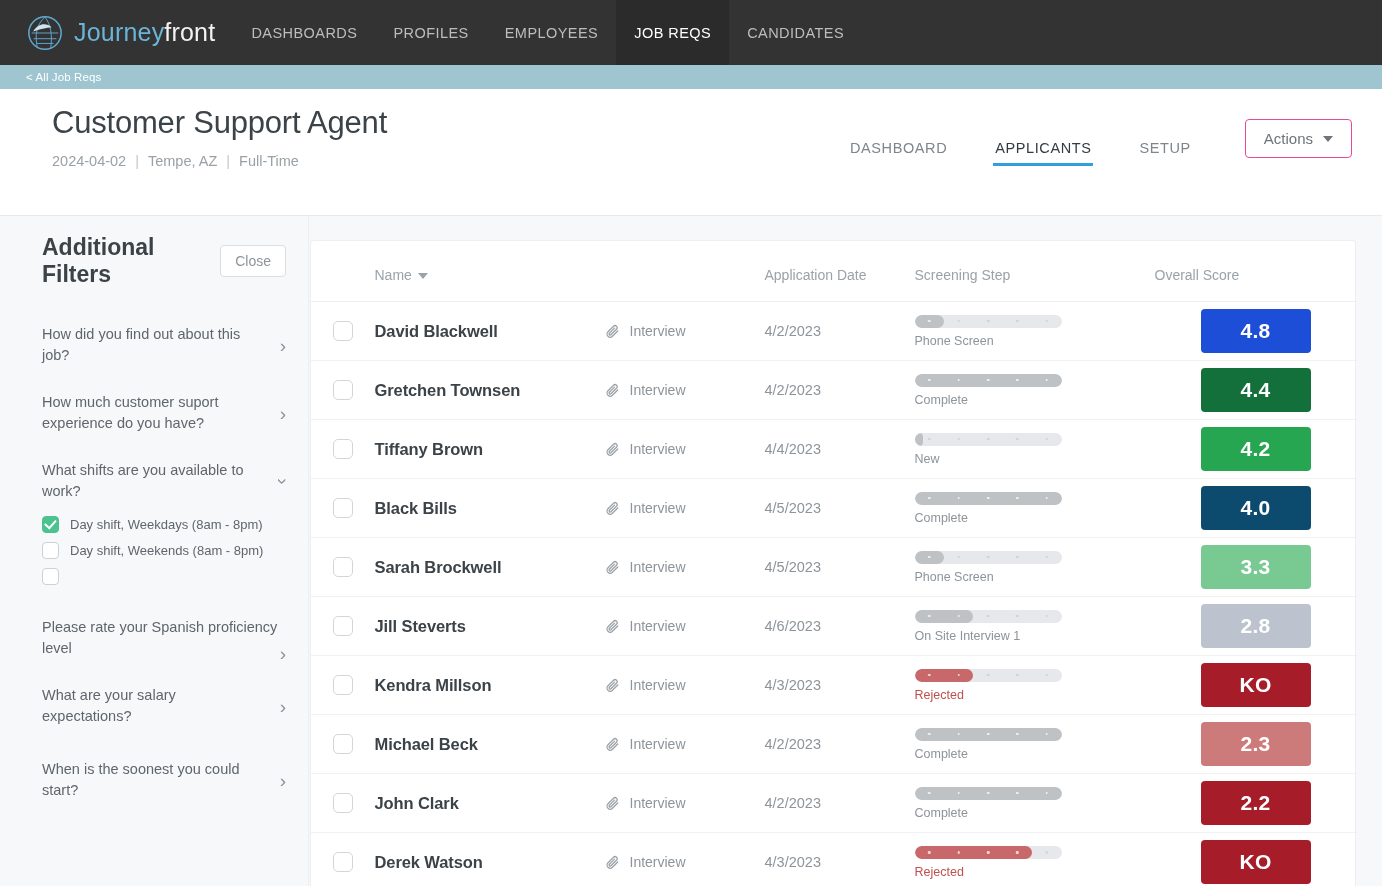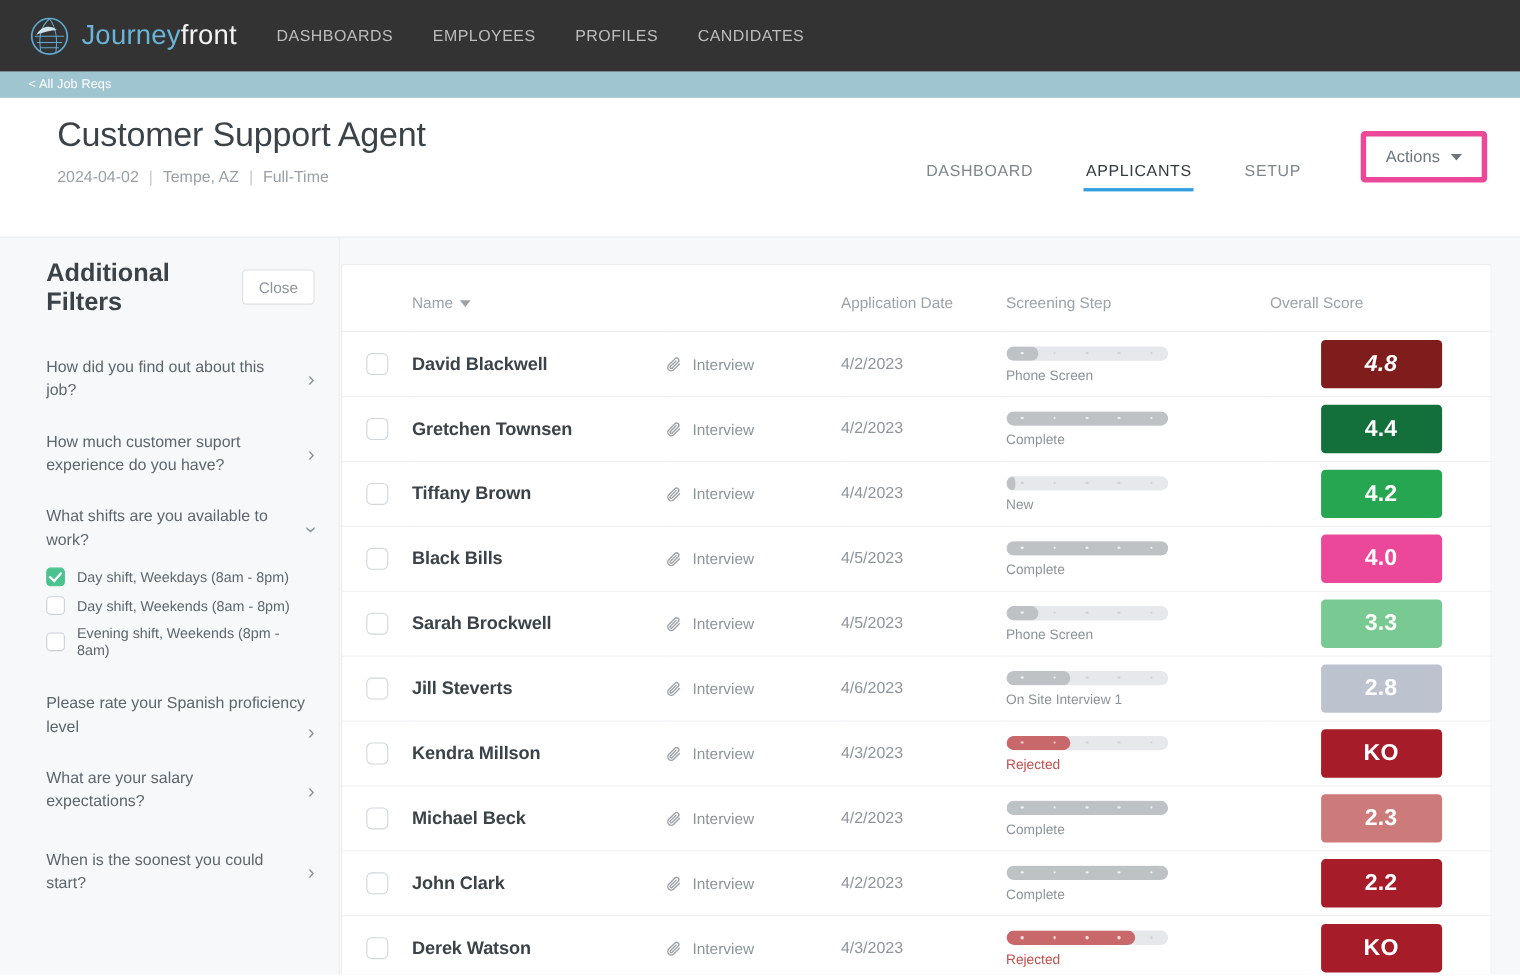--- a/index.html
+++ b/index.html
@@ -136,21 +136,21 @@
   .ptab.active { color: #333b40; }
   .ptab.active::after {
     content: "";
     position: absolute;
     left: 22px; right: 22px; bottom: 0;
     height: 3px; background: #2fa0dd;
   }
   .actions-btn {
     margin-left: 30px;
     margin-bottom: 8px;
-    border: 5px solid #ec4899;
+    border: 1px solid #ec4899;
     border-radius: 4px;
     background: #fff;
     color: #6c757c;
     font-size: 15px;
     padding: 10px 18px;
     display: flex; align-items: center; gap: 10px;
     cursor: pointer;
     font-family: inherit;
   }
   .actions-btn .caret {
@@ -370,22 +370,23 @@
         <path d="M7.5 18.5 C13 9 22 9.5 27 14 C22 14.5 14 16 7.5 18.5 Z" fill="#cfe3ef"></path>
       </svg>
     </span>
     <span class="brand-name">
       <span class="jf-journey">Journey</span><span class="jf-front">front</span>
     </span>
   </div>
 
   <div class="navlinks">
     <div class="navlink">DASHBOARDS</div>
+    <div class="navlink">PROFILES</div>
     <div class="navlink">EMPLOYEES</div>
-    <div class="navlink">PROFILES</div>
+    <div class="navlink active">JOB REQS</div>
     <div class="navlink">CANDIDATES</div>
   </div>
 
 </div>
 
 <div class="breadcrumb-bar">
   <span class="breadcrumb-link">&lt; All Job Reqs</span>
 </div>
 
 <div class="page-header">
@@ -442,21 +443,20 @@
         <div class="opt">
           <span class="cbx checked"></span>
           <span class="opt-label">Day shift, Weekdays (8am - 8pm)</span>
         </div>
         <div class="opt">
           <span class="cbx"></span>
           <span class="opt-label">Day shift, Weekends (8am - 8pm)</span>
         </div>
         <div class="opt">
           <span class="cbx"></span>
-          <span class="opt-label">Evening shift, Weekends (8pm - 8am)</span>
         </div>
       </div>
     </div>
 
     <div class="filter-group" style="margin-top:32px">
       <div class="filter-row" style="display:block">
         <span class="filter-q" style="max-width:100%">Please rate your Spanish proficiency level</span>
         <span class="chev" style="float:right;margin-top:6px">›</span>
       </div>
     </div>
@@ -512,21 +512,21 @@
                   <div class="dots">
                     <span class="dot" style="left: 10%; background: rgba(255, 255, 255, 0.75);"></span>
                     <span class="dot" style="left: 30%; background: rgb(207, 210, 214);"></span>
                     <span class="dot" style="left: 50%; background: rgb(207, 210, 214);"></span>
                     <span class="dot" style="left: 70%; background: rgb(207, 210, 214);"></span>
                     <span class="dot" style="left: 90%; background: rgb(207, 210, 214);"></span>
                   </div>
                 </div>
                 <div class="step-label">Phone Screen</div>
               </td>
-              <td class="c-score score-cell"><span class="score-badge" style="background: #7f1d1d; font-style: italic;">4.8</span></td>
+              <td class="c-score score-cell"><span class="score-badge" style="background: #1d4ed8;">4.8</span></td>
             </tr>
             <tr>
               <td class="c-check">
                 <div class="chk"></div>
               </td>
               <td class="c-name"><span class="cand-name">Gretchen Townsen</span></td>
               <td class="c-res">
                 <div class="res-cell">
                   <span>
                     <svg width="15" height="15" viewBox="0 0 24 24" fill="none" stroke="#9aa1a7" stroke-width="2" stroke-linecap="round">
@@ -605,21 +605,21 @@
                   <div class="dots">
                     <span class="dot" style="left: 10%; background: rgba(255, 255, 255, 0.75);"></span>
                     <span class="dot" style="left: 30%; background: rgba(255, 255, 255, 0.75);"></span>
                     <span class="dot" style="left: 50%; background: rgba(255, 255, 255, 0.75);"></span>
                     <span class="dot" style="left: 70%; background: rgba(255, 255, 255, 0.75);"></span>
                     <span class="dot" style="left: 90%; background: rgba(255, 255, 255, 0.75);"></span>
                   </div>
                 </div>
                 <div class="step-label">Complete</div>
               </td>
-              <td class="c-score score-cell"><span class="score-badge" style="background: #ec4899; text-align: right;">4.0</span></td>
+              <td class="c-score score-cell"><span class="score-badge" style="background: #0c4a6e; text-align: right;">4.0</span></td>
             </tr>
             <tr>
               <td class="c-check">
                 <div class="chk"></div>
               </td>
               <td class="c-name"><span class="cand-name">Sarah Brockwell</span></td>
               <td class="c-res">
                 <div class="res-cell">
                   <span>
                     <svg width="15" height="15" viewBox="0 0 24 24" fill="none" stroke="#9aa1a7" stroke-width="2" stroke-linecap="round">

